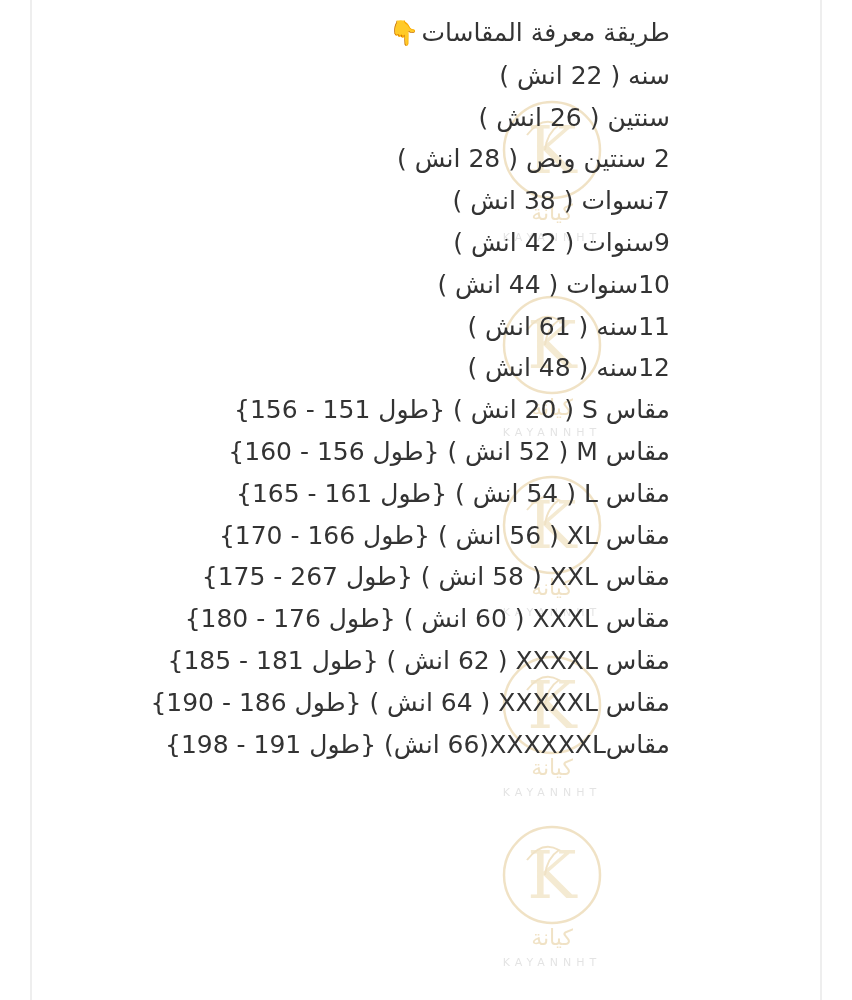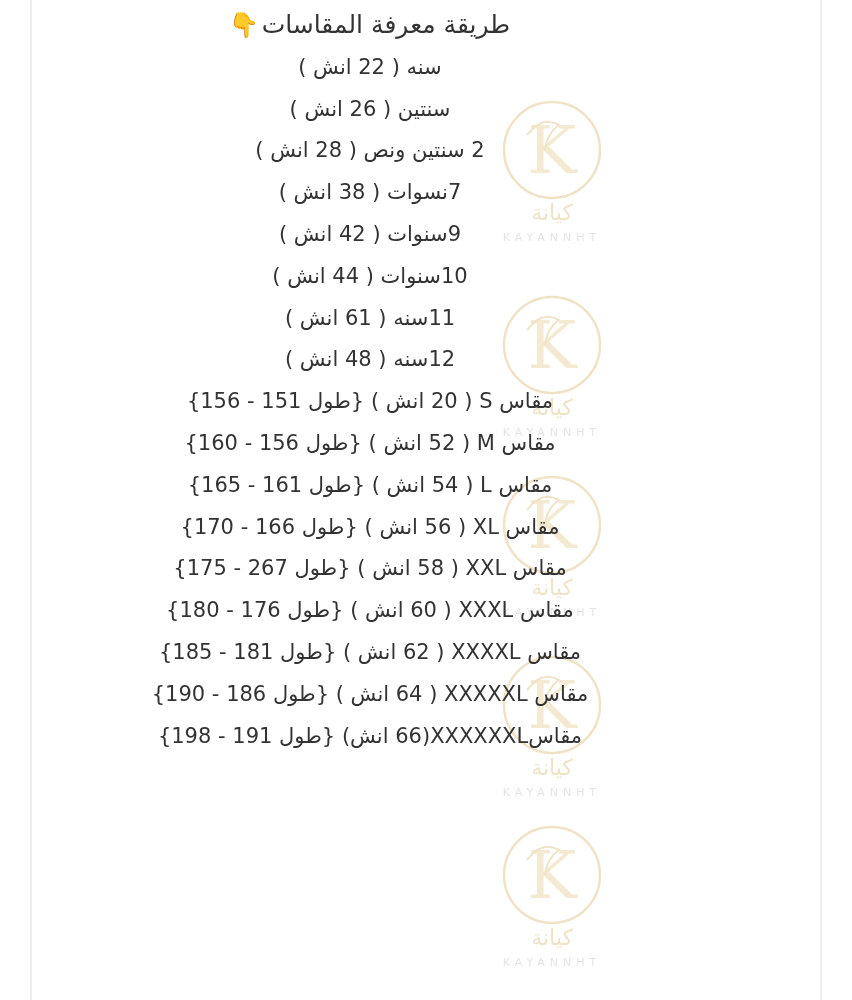--- a/index.html
+++ b/index.html
@@ -34,29 +34,29 @@
     .wm {
       position: absolute;
       width: 110px;
       height: 150px;
       left: 497px;
       opacity: 0.38;
     }
     .wm svg { width: 110px; height: 150px; display: block; }
     .content {
       position: absolute;
-      top: 4px;
+      top: 12px;
       right: 182px;
       width: 600px;
       direction: rtl;
-      text-align: center;
+      text-align: right;
       z-index: 2;
     }
     .line {
-      font-size: 21px;
+      font-size: 25px;
       line-height: 41.8px;
       color: #333333;
       white-space: nowrap;
       unicode-bidi: plaintext;
     }
     .title-line {
       font-size: 25px;
       line-height: 41.8px;
       color: #333333;
       white-space: nowrap;

